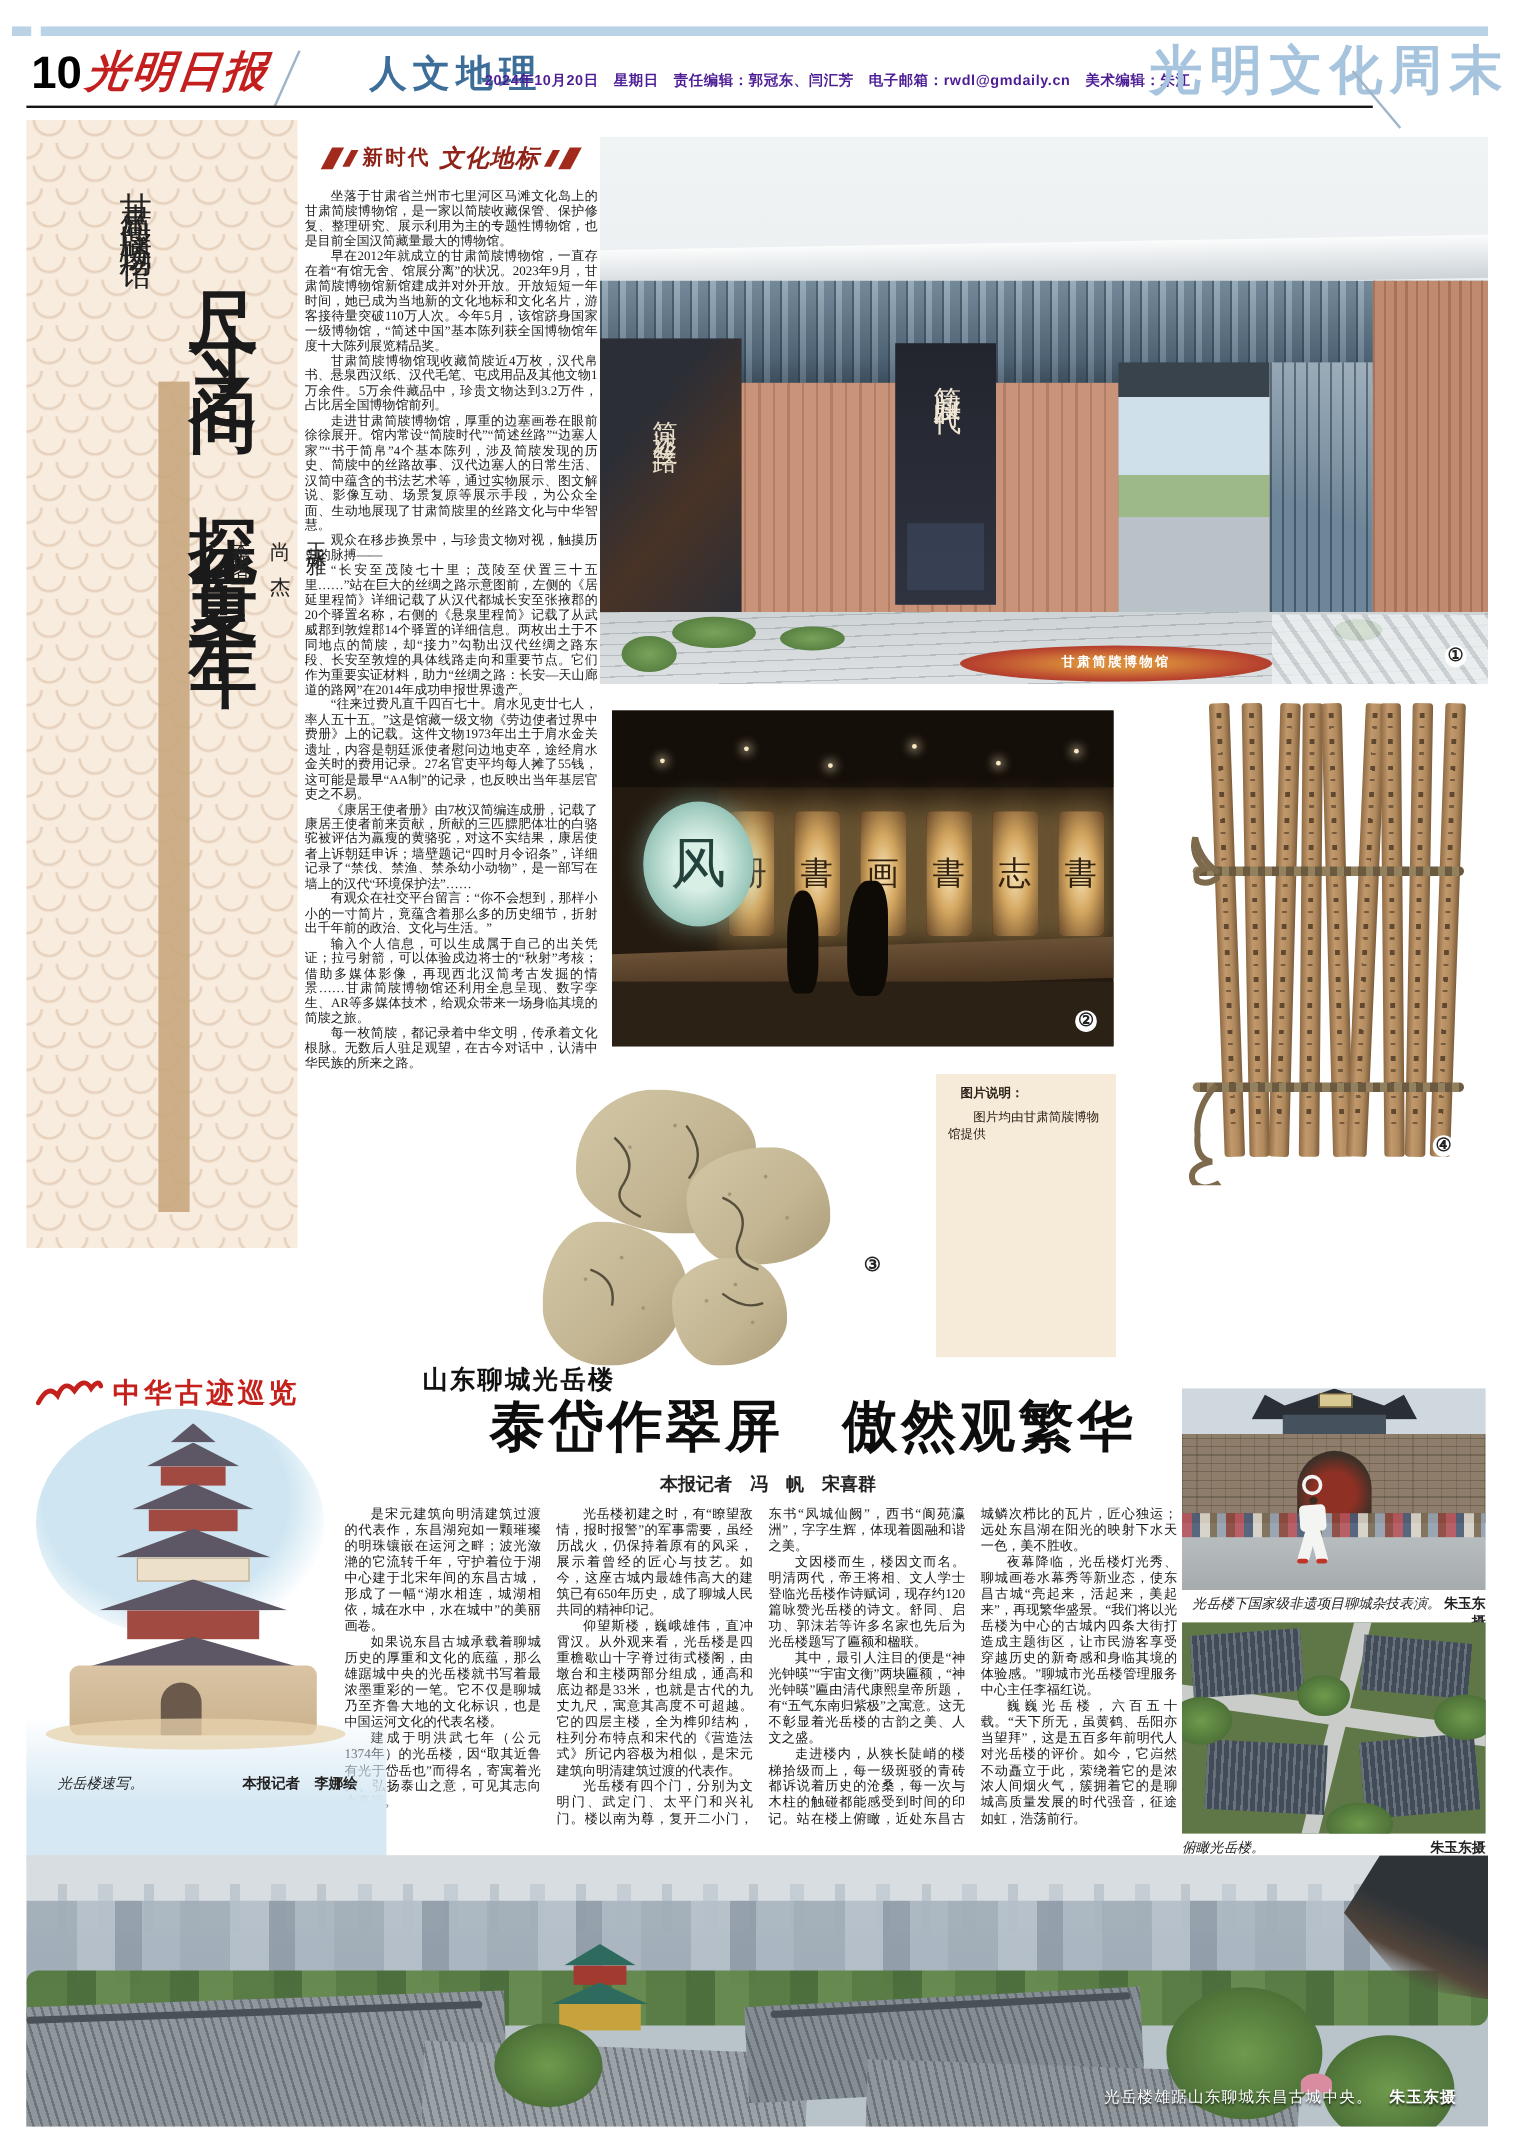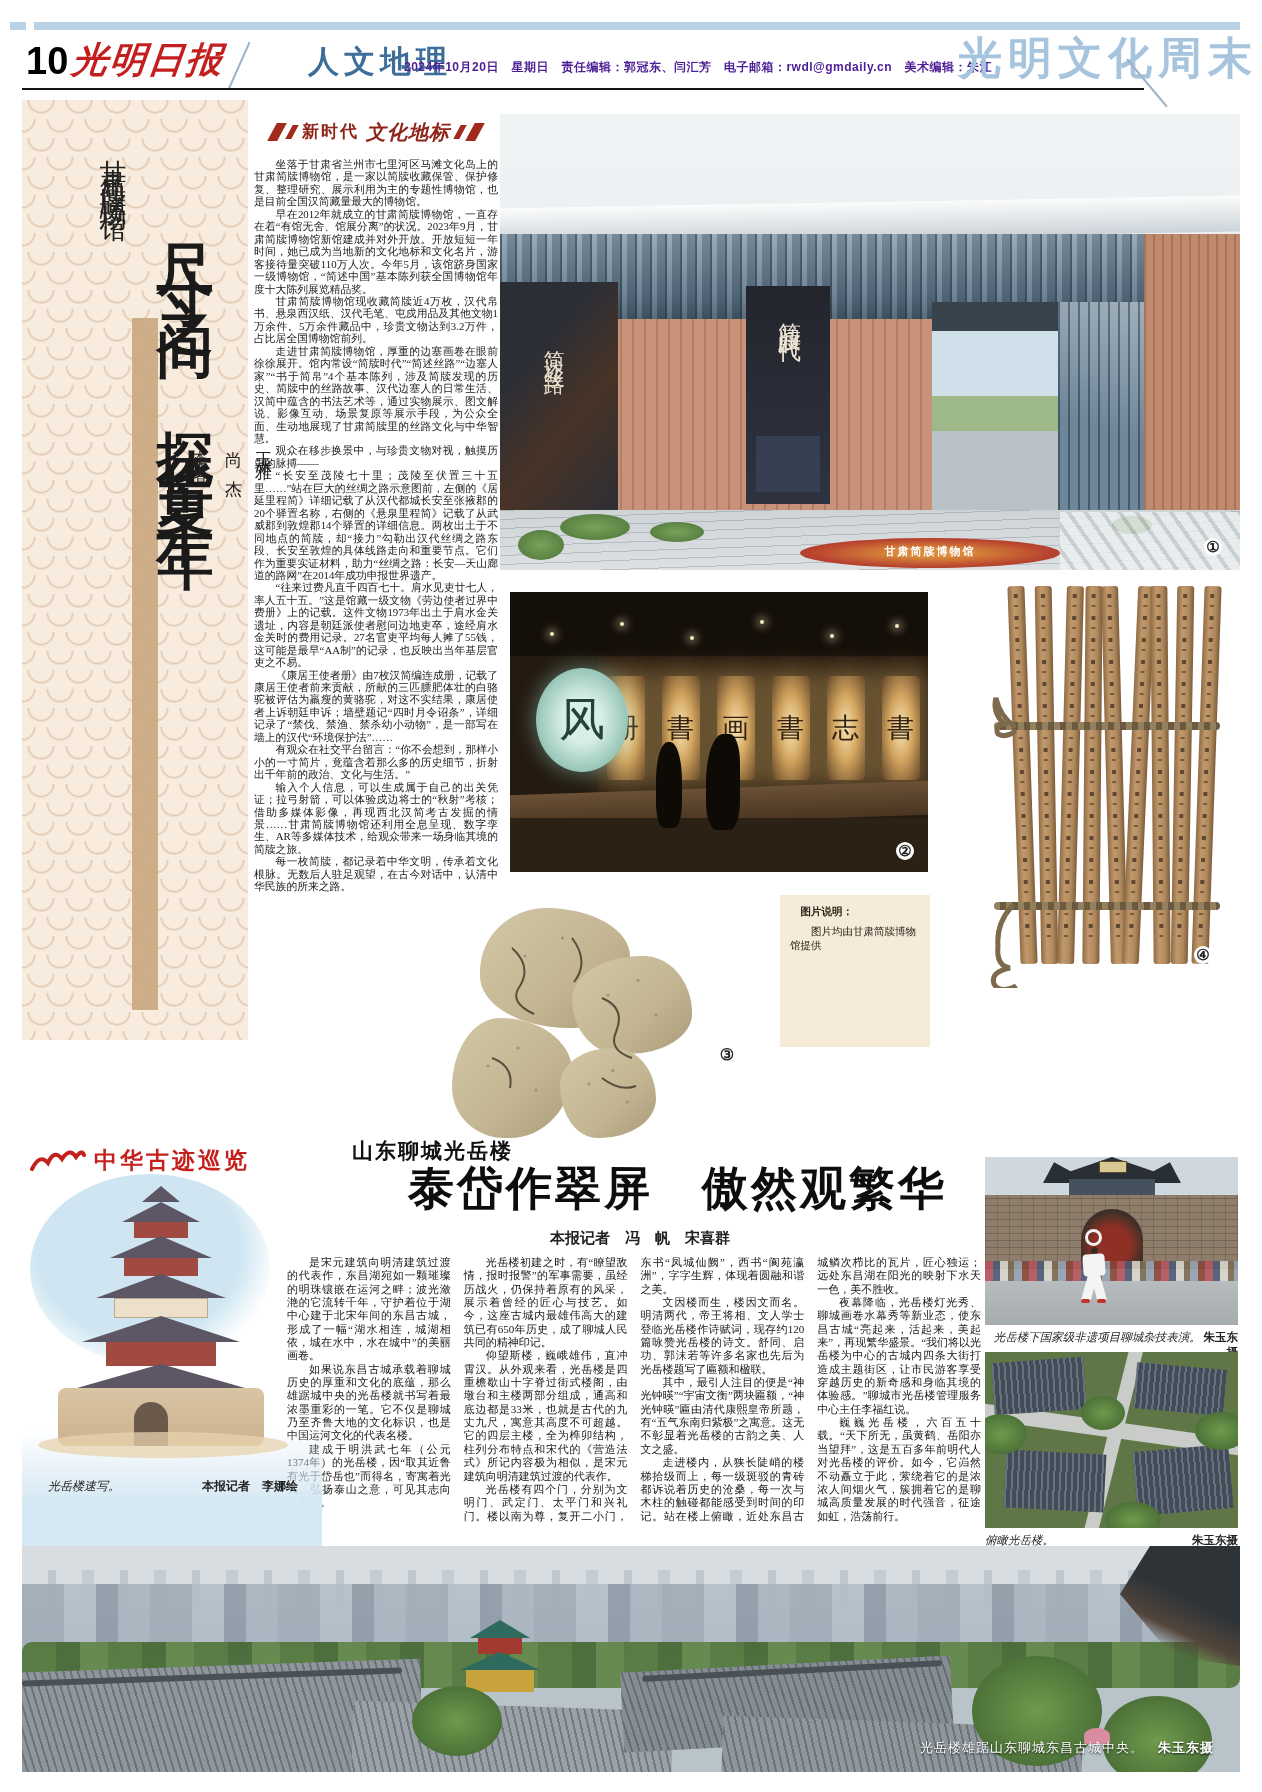--- a/index.html
+++ b/index.html
@@ -98,21 +98,21 @@
   #p2-floor{position:absolute;left:0;top:226px;width:418px;height:54px;background:#2c2115;}
   .visitor{position:absolute;background:#0e0a06;border-radius:45% 45% 30% 30%;}
   
   #photo3{left:452px;top:898px;width:322px;height:248px;background:#fff;overflow:hidden;}
   .frag{position:absolute;background:
      radial-gradient(circle at 30% 40%,rgba(90,80,50,.35) 1px,transparent 2px),
      radial-gradient(circle at 70% 60%,rgba(90,80,50,.3) 1px,transparent 2px),
      radial-gradient(circle at 55% 25%,rgba(60,55,35,.3) 1px,transparent 2px),
      linear-gradient(135deg,#d2c7a6,#c3b592 60%,#aa9c78);}
   
-  #capbox{left:780px;top:895px;width:150px;height:152px;background:#f6ead8;padding:10px 10px;box-sizing:border-box;
+  #capbox{left:780px;top:895px;width:150px;height:236px;background:#f6ead8;padding:10px 10px;box-sizing:border-box;
      font-size:10.5px;line-height:14px;color:#2a2218;}
   #capbox .cb-title{font-weight:700;margin:0 0 6px 0;}
   #capbox p{margin:0;text-indent:1em;}
   #capbox .cb-credit{font-weight:400;text-indent:2em;margin-top:2px;}
   
   #photo4{left:988px;top:572px;width:252px;height:416px;background:#fff;overflow:hidden;}
   .slip{position:absolute;top:14px;width:17px;height:378px;border-radius:3px;
      background:linear-gradient(90deg,#8f6b45,#c2996c 35%,#b08a5e 70%,#7d5c3a);}
   .slip:after{content:"";position:absolute;left:6px;top:8px;width:4px;height:92%;
      background:repeating-linear-gradient(180deg,rgba(35,22,12,.6) 0 4px,transparent 4px 11px,rgba(35,22,12,.45) 11px 13px,transparent 13px 22px);}

